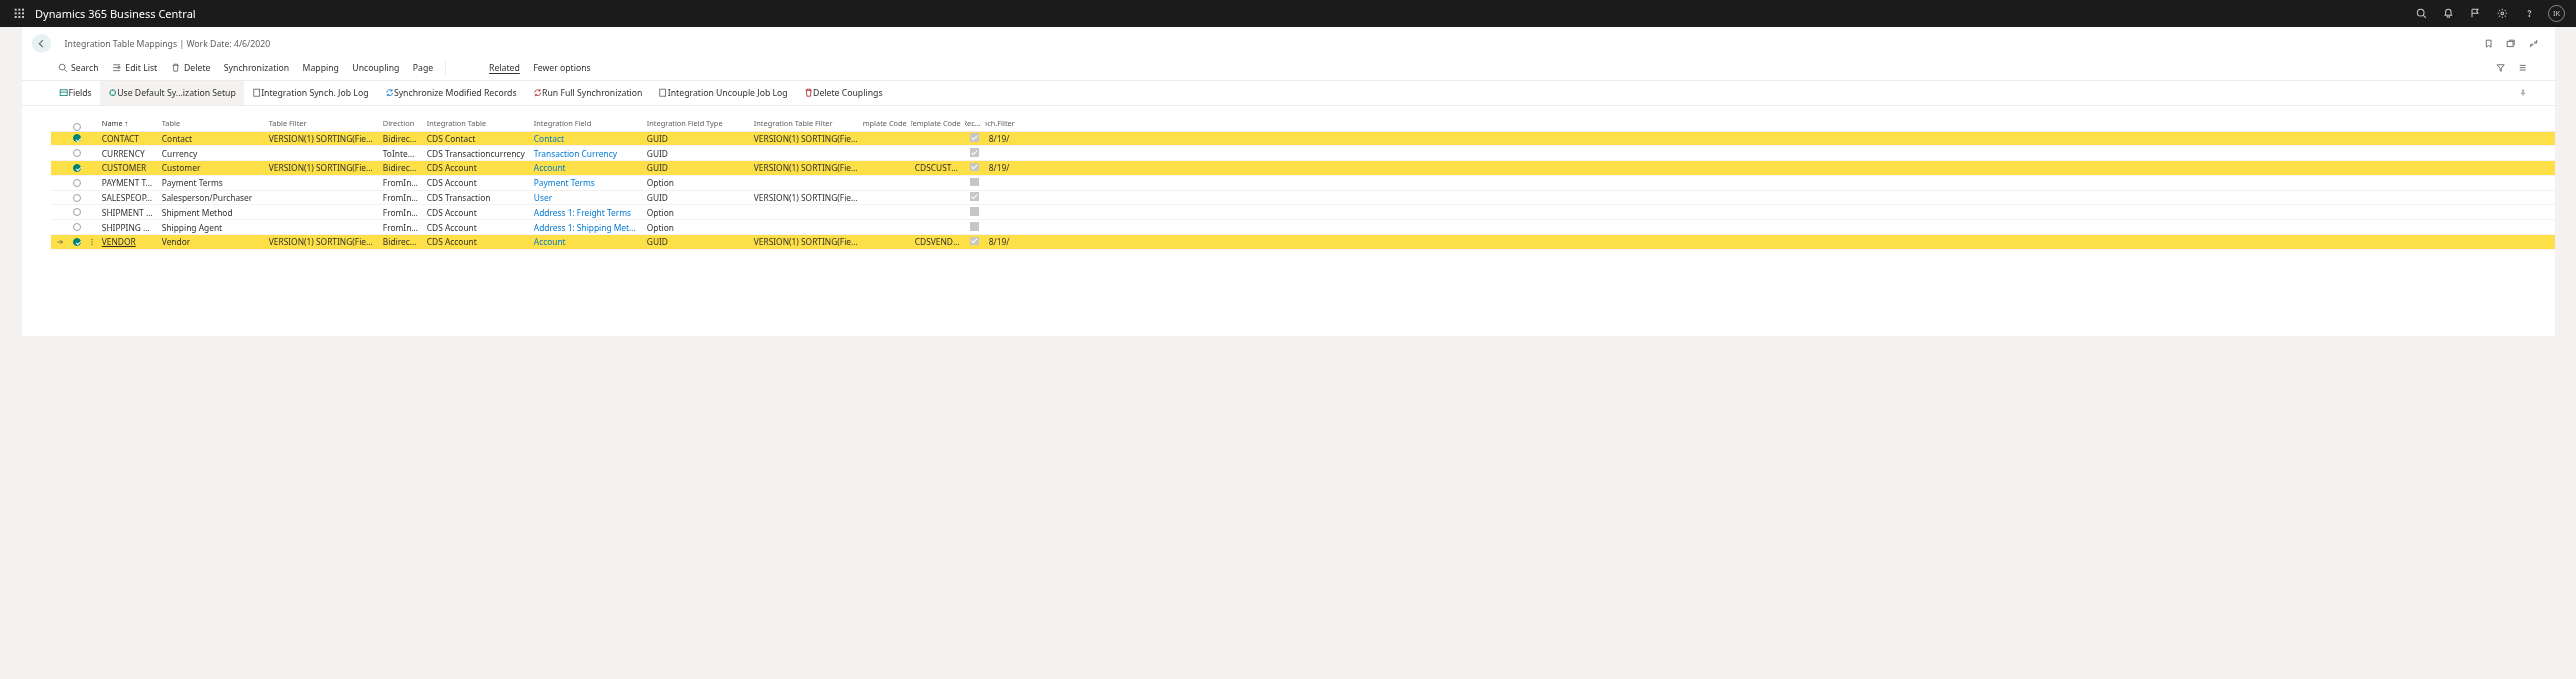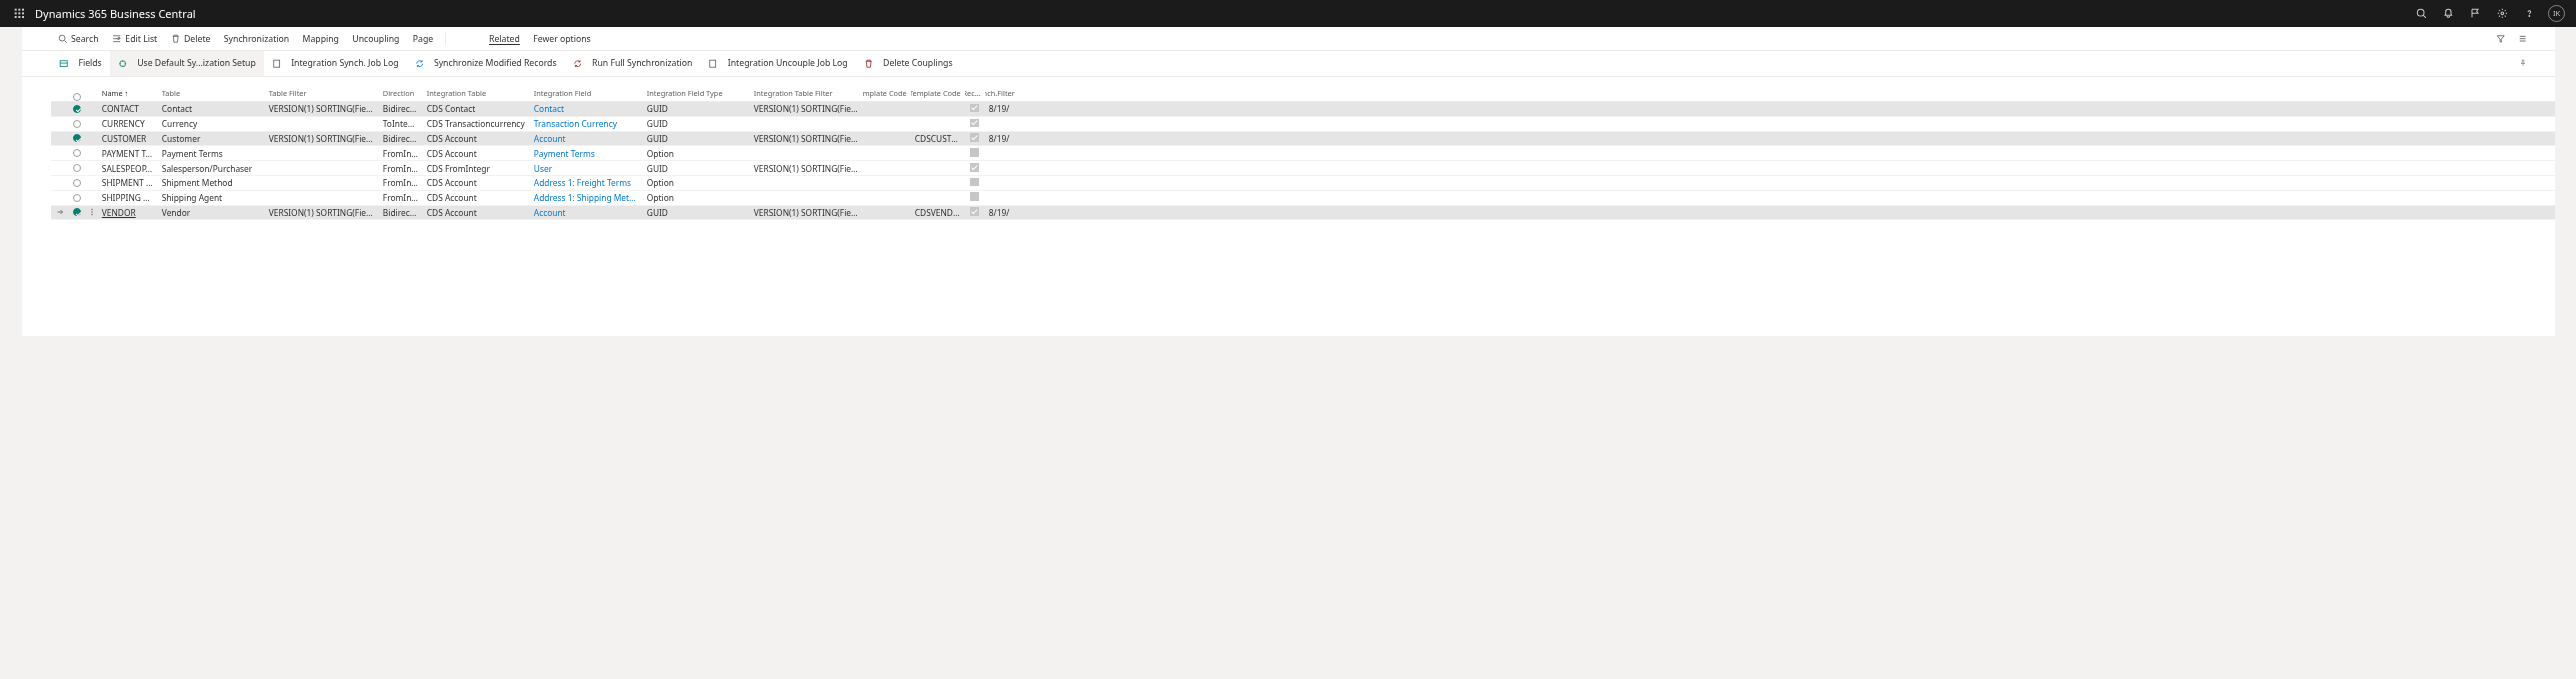--- a/index.html
+++ b/index.html
@@ -31,36 +31,36 @@
 
 .action-bar { display:flex; align-items:center; height:24px; padding:0 21.5px 0 29.5px; border-bottom:0.7px solid #edebe9; }
 .action-item { display:flex; align-items:center; gap:4px; padding:0 6.7px; height:100%; cursor:pointer; color:#323130; }
 .action-item svg { width:9.4px; height:9.4px; stroke:#605e5c; fill:none; stroke-width:1.4; }
 .action-sep { width:0.7px; background:#edebe9; height:13.4px; margin:0 5.4px; }
 .action-item.underlined { text-decoration:underline; text-underline-offset:2px; color:#323130;margin-left:31px; }
 .action-bar-spacer { flex:1; }
 
 
 .secondary-bar { display:flex; align-items:center; height:25.5px; padding:0 21.5px 0 29.5px; gap:0; background:#fff; border-bottom:0.7px solid #edebe9; }
-.sec-item { display:flex; align-items:center; gap:10px; padding:0 8px; height:100%; cursor:pointer; color:#323130; }
+.sec-item { display:flex; align-items:center; gap:0; padding:0 8px; height:100%; cursor:pointer; color:#323130; }
 .sec-item svg { width:9.4px; height:9.4px; fill:none; stroke-width:1.4; }
 .sec-item.active { background:#f3f2f1; }
 .sec-icon-red svg { stroke:#a4262c; }
 .sec-icon-teal svg { stroke:#008272; }
 .sec-icon-blue svg { stroke:#0078d4; }
 .sec-icon-grey svg { stroke:#605e5c; }
 .sec-bar-spacer { flex:1; }
 .pin-icon { width:20px; display:flex; align-items:center; justify-content:center; cursor:pointer; }
 .pin-icon svg { width:8px; height:8px; stroke:#605e5c; fill:none; }
 
 
 .grid-wrap { padding-left:29.5px; }
 .grid-header { display:flex; align-items:flex-end; height:25.5px; font-size:7.4px; color:#605e5c; border-bottom:0.7px solid #edebe9; }
 .grid-row { display:flex; align-items:center; height:14.8px; font-size:8.4px; border-bottom:0.7px solid #f3f2f1; }
-.grid-row.hl { background:#e5e5e5; }
+.grid-row.hl { background:#fde047; }
 .grid-row.current .cell-name span { text-decoration:underline; }
 .arrow-cell { width:17.4px; display:flex; align-items:center; justify-content:center; }
 .arrow-cell svg { width:8px; height:8px; stroke:#605e5c; fill:none; stroke-width:1.6; }
 .sel-cell { width:17.4px; display:flex; align-items:center; justify-content:center; }
 .sel-cell .radio { width:8px; height:8px; border-radius:50%; border:1px solid #a19f9d; }
 .sel-cell .radio.checked { background:#008272; border-color:#008272; position:relative; }
 .sel-cell .radio.checked::after { content:""; position:absolute; top:1.3px; left:2.7px; width:2px; height:4px; border-right:1.3px solid #fff; border-bottom:1.3px solid #fff; transform:rotate(45deg); }
 .more-cell { width:12px; display:flex; align-items:center; justify-content:center; cursor:pointer; }
 .more-cell svg { width:2px; height:8px; fill:#605e5c; }
 
@@ -130,20 +130,45 @@
         <path d="M6 6a2 2 0 1 1 3 1.7c-.7.5-1 1-1 1.8"></path>
         <circle cx="8" cy="12" r="0.6" fill="#ccc"></circle>
       </svg>
     </div>
   <div class="avatar">IK</div>
 </div>
 
 <div class="shell">
   <div class="page">
 
+    <div class="title-row">
+      <div class="back-btn">
+        <svg viewBox="0 0 16 16">
+            <path d="M10 2 4 8l6 6"></path>
+          </svg>
+      </div>
+      <div class="page-title">Integration Table Mappings | Work Date: 4/6/2020</div>
+      <div class="title-row-spacer"></div>
+      <div class="title-icon">
+          <svg viewBox="0 0 16 16">
+            <path d="M4 2h8v12l-4-3-4 3z"></path>
+          </svg>
+        </div>
+      <div class="title-icon">
+          <svg viewBox="0 0 16 16">
+            <rect x="2" y="4" width="10" height="9"></rect>
+            <path d="M5 2h9v9"></path>
+          </svg>
+        </div>
+      <div class="title-icon">
+          <svg viewBox="0 0 16 16">
+            <path d="M2 14l5-5M14 2l-5 5M7 9H3v4M9 7h4V3"></path>
+          </svg>
+        </div>
+    </div>
 
     <div class="action-bar">
       <div class="action-item">
           <svg viewBox="0 0 16 16">
             <circle cx="7" cy="7" r="5"></circle>
             <line x1="11" y1="11" x2="15" y2="15"></line>
           </svg>
           <span>Search</span>
         </div>
       <div class="action-item">
@@ -358,21 +383,21 @@
           <div class="grid-row">
             <div class="arrow-cell"></div>
             <div class="sel-cell">
               <div class="radio"></div>
             </div>
             <div class="more-cell"></div>
             <div class="cell cell-name"><span>SALESPEOP…</span></div>
             <div class="cell cell-table">Salesperson/Purchaser</div>
             <div class="cell cell-tfilter"></div>
             <div class="cell cell-dir">FromIntegr…</div>
-            <div class="cell cell-itable">CDS FromIntegr</div>
+            <div class="cell cell-itable">CDS Transaction</div>
             <div class="cell cell-ifield link">User</div>
             <div class="cell cell-iftype">GUID</div>
             <div class="cell cell-itfilter">VERSION(1) SORTING(Field1) W…</div>
             <div class="cell cell-tctc"></div>
             <div class="cell cell-itc"></div>
             <div class="cell cell-cou"><span class="chk on"></span></div>
             <div class="cell cell-sf"></div>
           </div>
           <div class="grid-row">
             <div class="arrow-cell"></div>

